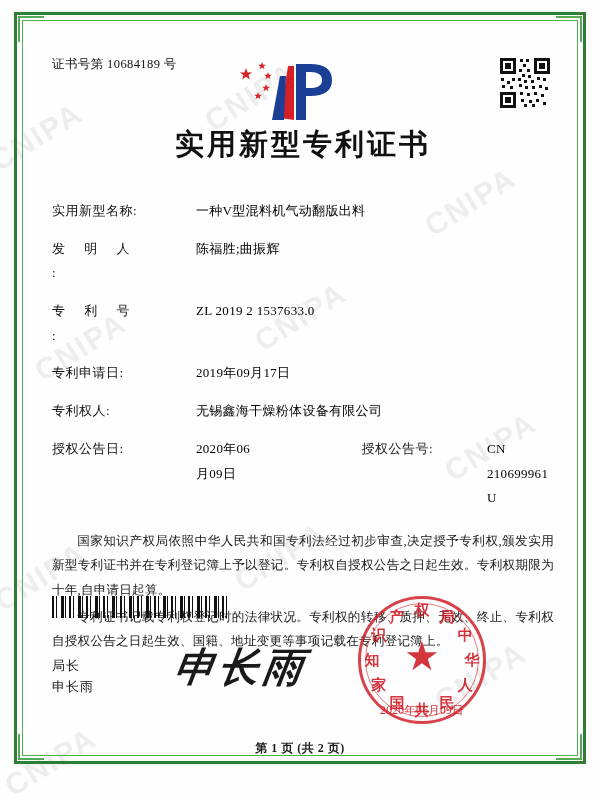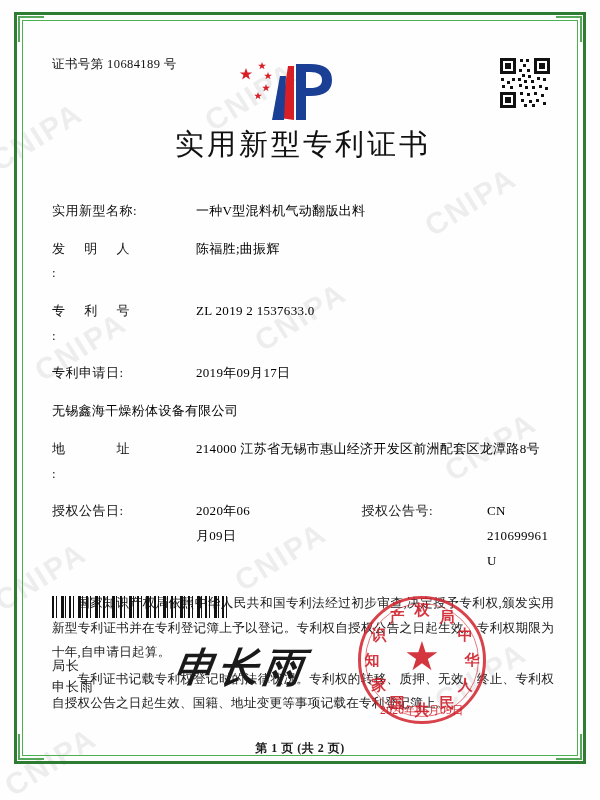--- a/index.html
+++ b/index.html
@@ -103,21 +103,21 @@
     position: absolute;
     right: 48px;
     top: 56px;
     width: 54px;
     height: 54px;
   }
 
   .title {
     text-align: center;
     font-size: 29px;
-    font-weight: normal;
+    font-weight: bold;
     letter-spacing: 3px;
     margin-top: 52px;
     color: #111;
     font-family: "Liberation Serif", "DejaVu Serif", serif;
   }
 
   .fields {
     margin-top: 34px;
     font-size: 13px;
     line-height: 1.9;
@@ -392,27 +392,24 @@
         <span class="flabel"><span class="flabel spaced">专利号</span>:</span>
         <span class="fvalue">ZL 2019 2 1537633.0</span>
       </div>
 
       <div class="frow">
         <span class="flabel"><span>专利申请日</span>:</span>
         <span class="fvalue">2019年09月17日</span>
       </div>
 
       <div class="frow">
+        <span class="flabel"><span>专利权人</span>:</span>
         <span class="fvalue">无锡鑫海干燥粉体设备有限公司</span>
       </div>
 
-      <div class="frow">
-        <span class="flabel"><span class="flabel spaced">地址</span>:</span>
-        <span class="fvalue">214000 江苏省无锡市惠山经济开发区前洲配套区龙潭路8号</span>
-      </div>
 
       <div class="frow two">
         <span class="flabel"><span>授权公告日</span>:</span>
         <span class="fvalue">2020年06月09日</span>
         <span class="second-label"><span>授权公告号</span>:</span>
         <span class="fvalue" style="margin-left:6px;">CN 210699961 U</span>
       </div>
 
     </div>
 

